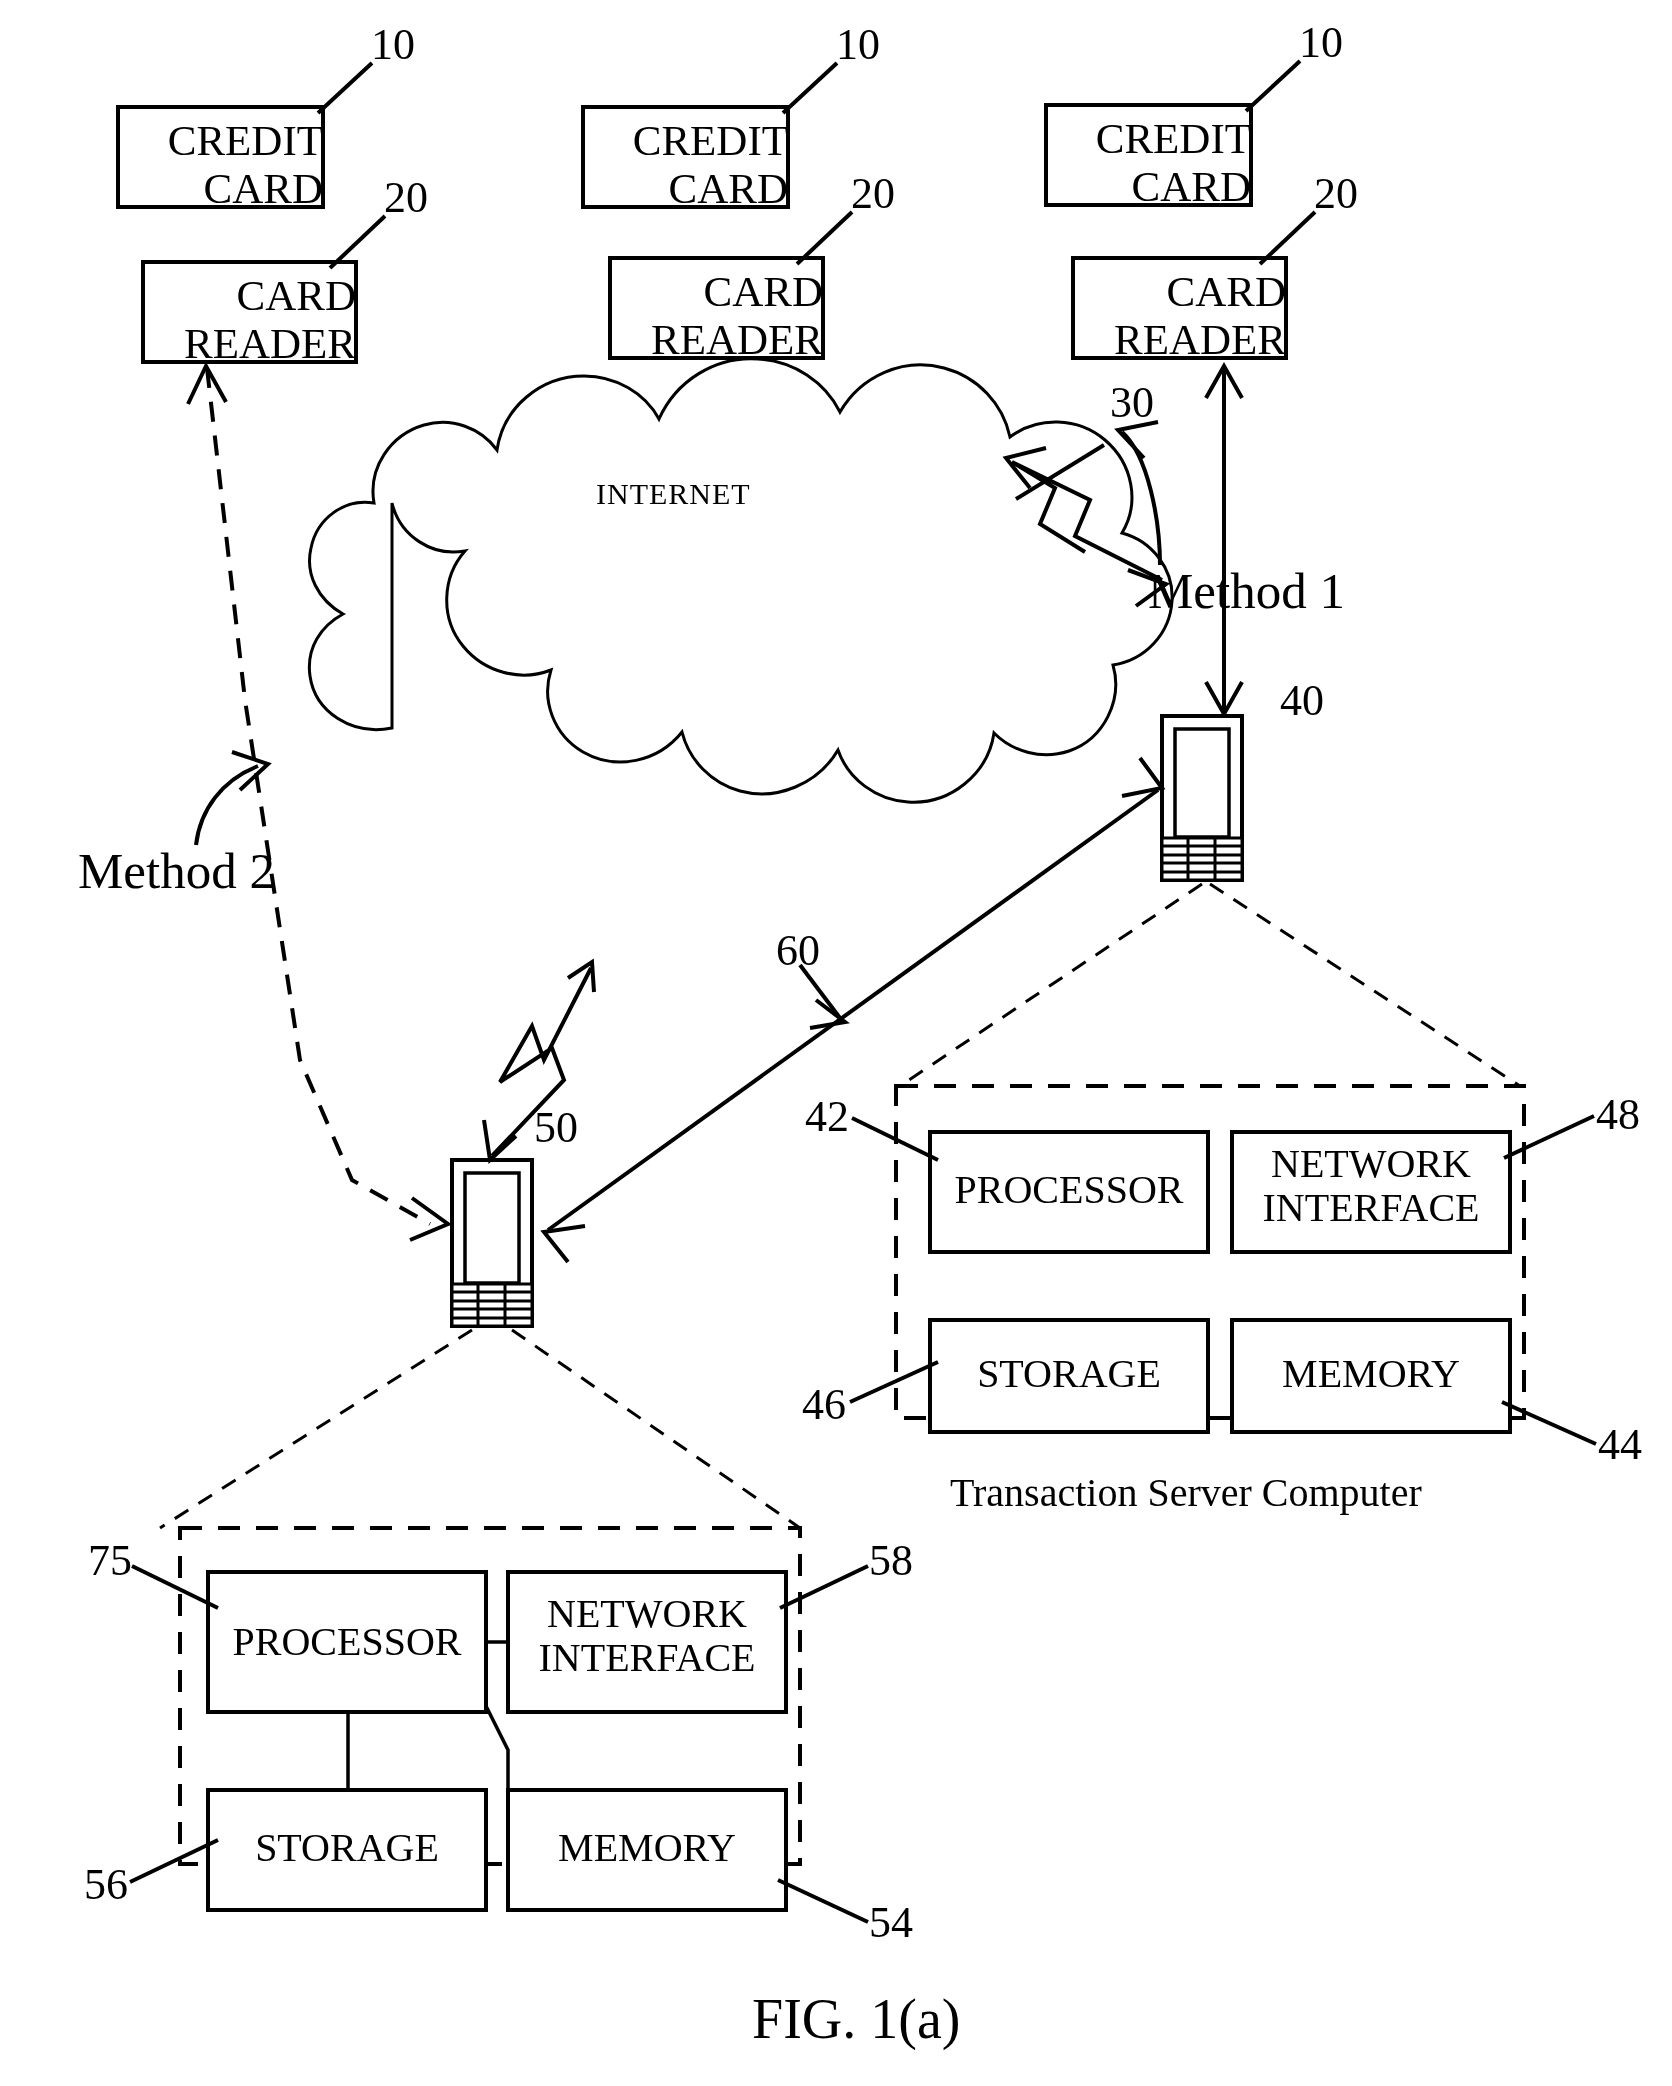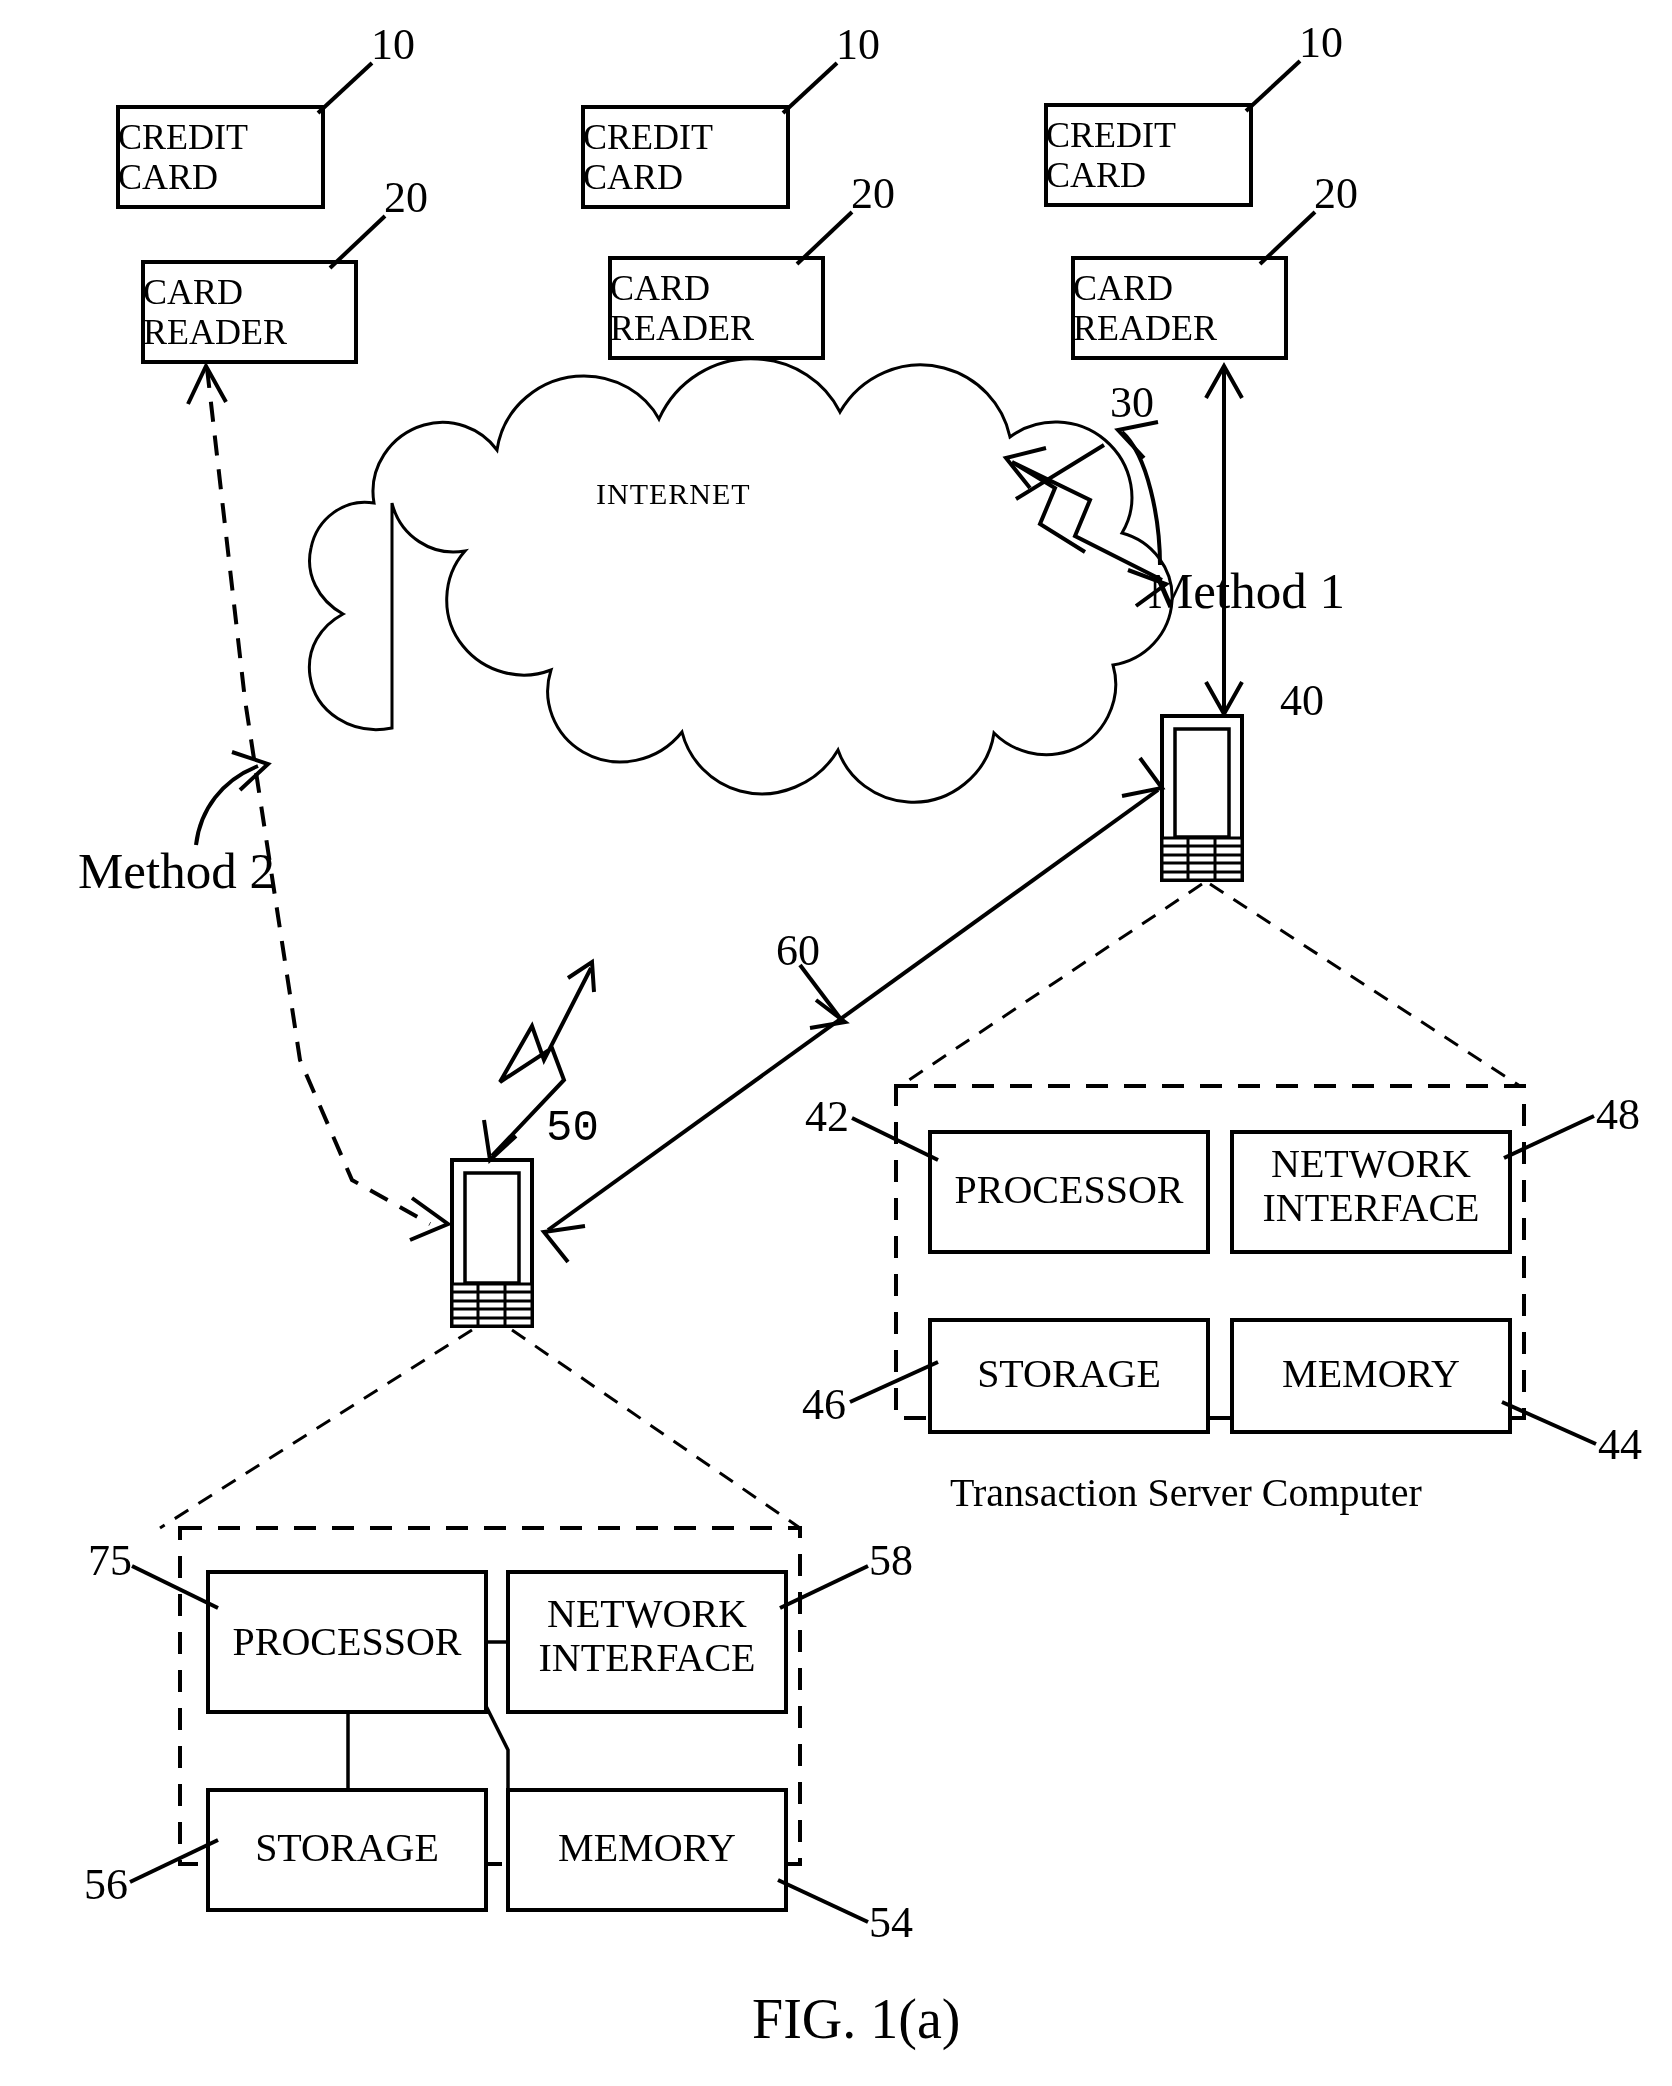--- a/index.html
+++ b/index.html
@@ -78,24 +78,24 @@
     fill: none;
   }
 
   .lbl {
     position: absolute;
     white-space: nowrap;
     line-height: 1.05;
   }
   .box-text {
     position: absolute;
-    text-align: left;
+    text-align: right;
     white-space: pre-line;
     line-height: 1.12;
-    font-size: 36px;
+    font-size: 43px;
   }
   .ref {
     font-size: 44px;
   }
   .method {
     font-size: 51px;
   }
   .cloudlabel {
     font-size: 30px;
     letter-spacing: 1px;
@@ -286,21 +286,21 @@
   <div class="lbl ref" style="left:1314px; top:171px;">20</div>
 
   <div class="lbl cloudlabel" style="left:596px; top:478px;">INTERNET</div>
 
   <div class="lbl ref" style="left:1110px; top:380px;">30</div>
 
   <div class="lbl method" style="left:1148px; top:565px;">Method 1</div>
   <div class="lbl method" style="left:78px; top:845px;">Method 2</div>
 
   <div class="lbl ref" style="left:1280px; top:678px;">40</div>
-  <div class="lbl ref" style="left:546px; top:1105px;font-family:Liberation Mono, monospace;">50</div>
+  <div class="lbl ref" style="left:534px; top:1105px;">50</div>
   <div class="lbl ref" style="left:776px; top:928px;">60</div>
 
   <div class="inner-label" style="left:930px; top:1168px; width:278px;">PROCESSOR</div>
   <div class="inner-label" style="left:1232px; top:1142px; width:278px;">NETWORK
 INTERFACE</div>
   <div class="inner-label" style="left:930px; top:1352px; width:278px;">STORAGE</div>
   <div class="inner-label" style="left:1232px; top:1352px; width:278px;">MEMORY</div>
 
   <div class="lbl ref" style="left:805px; top:1094px;">42</div>
   <div class="lbl ref" style="left:1596px; top:1092px;">48</div>

